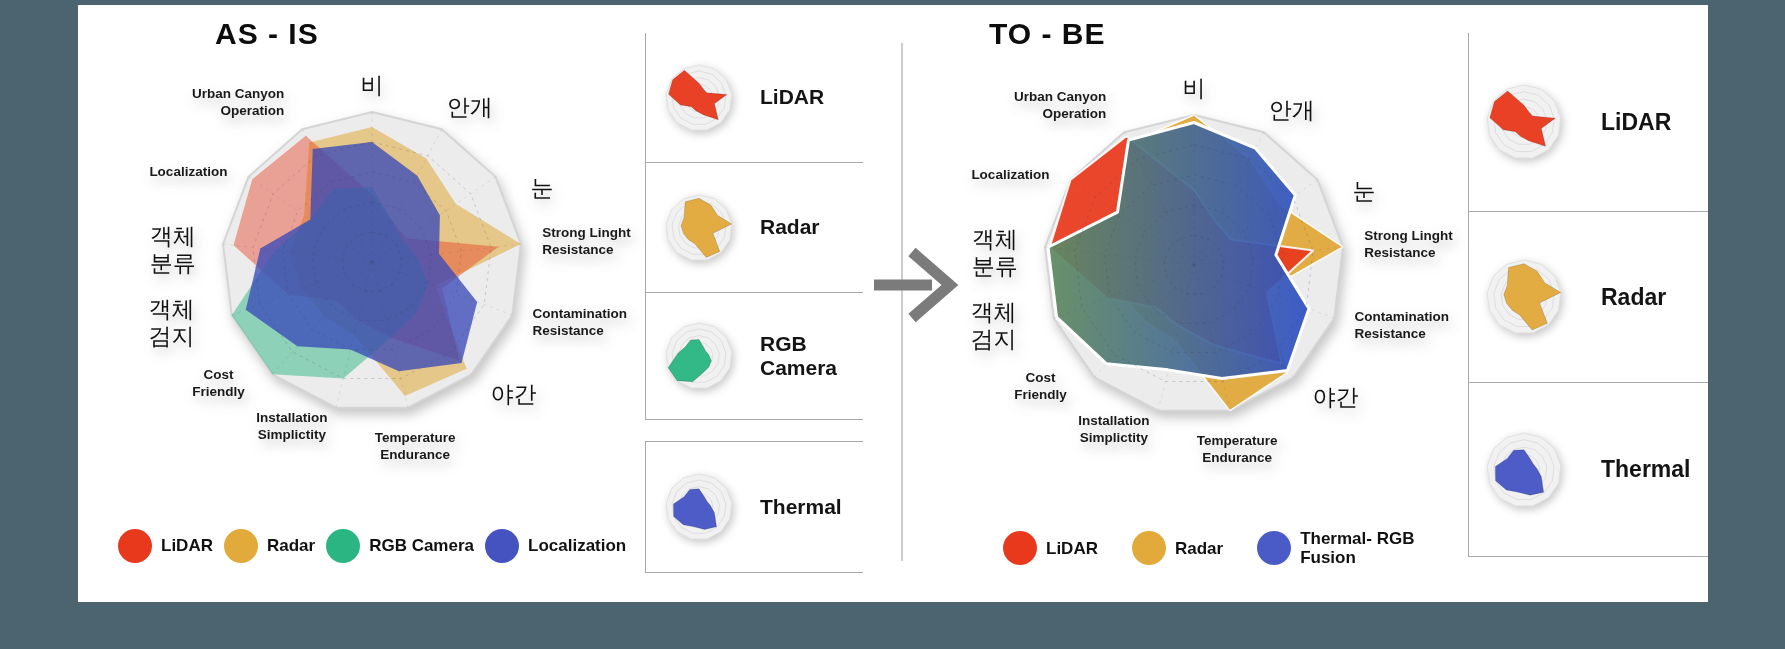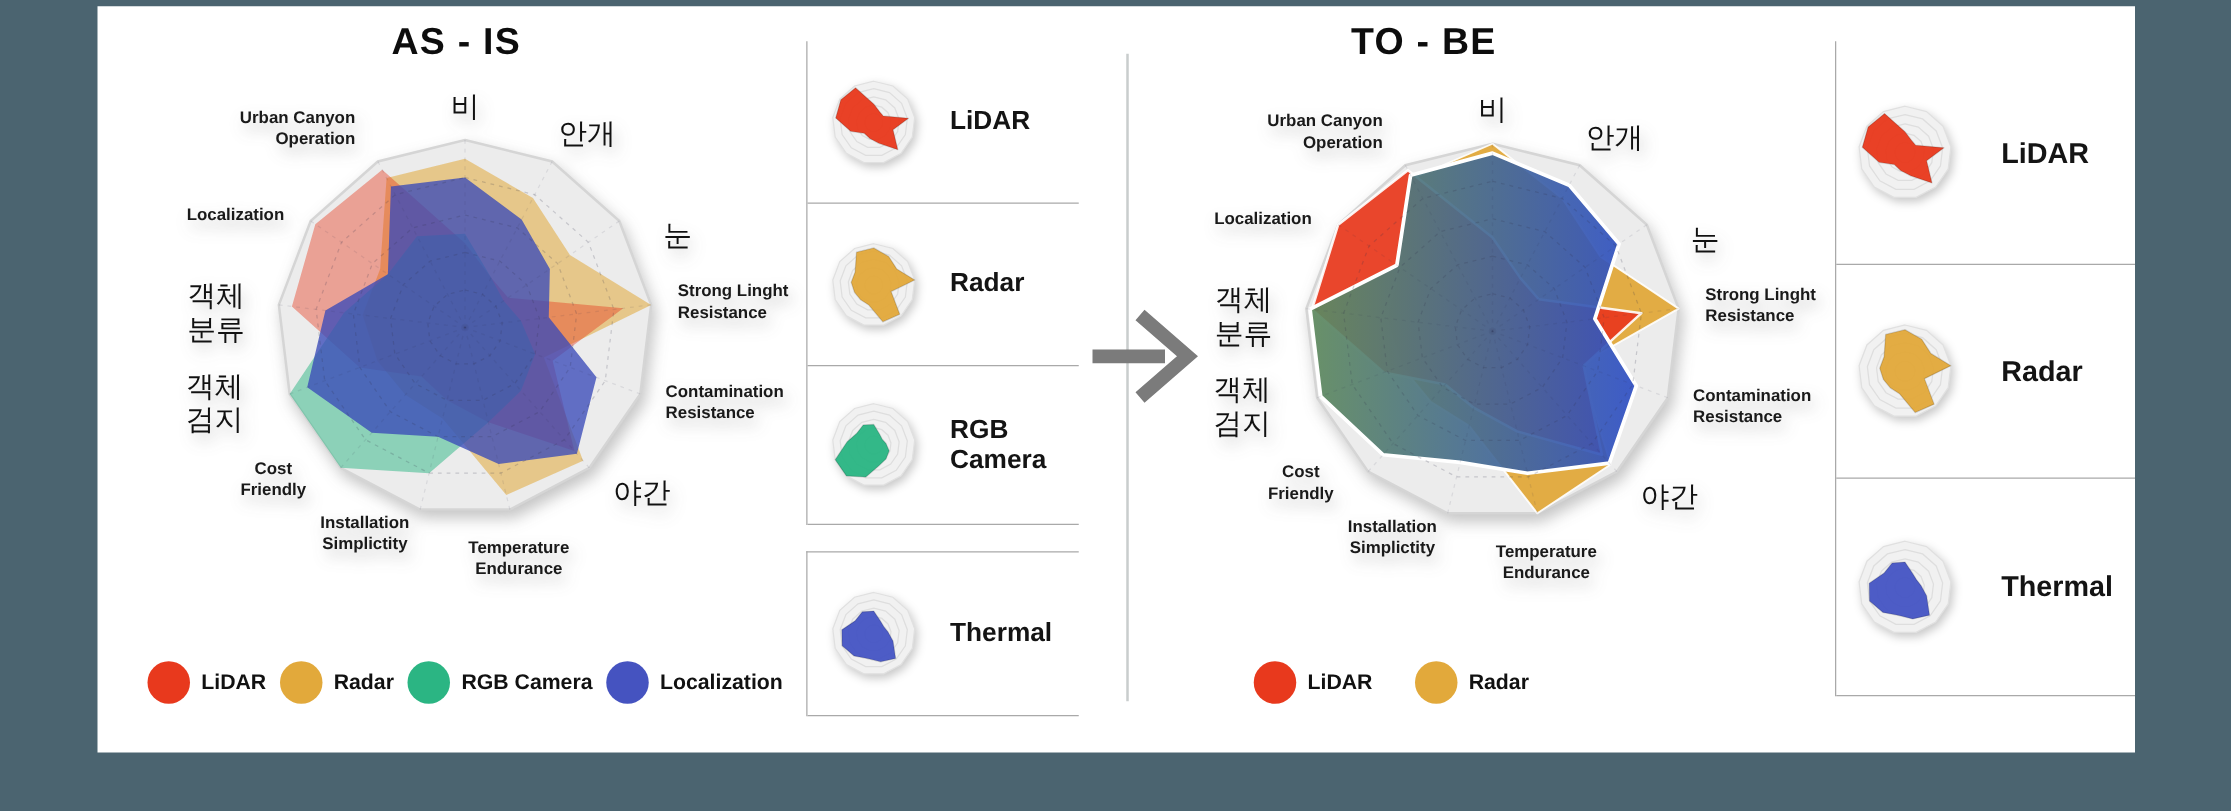--- a/index.html
+++ b/index.html
@@ -1,20 +1,20 @@
 <!DOCTYPE html>
 <html><head>
 <meta charset="utf-8">
 <style>
   html,body{margin:0;padding:0;background:#4B6470;}
   body{width:1785px;height:649px;position:relative;overflow:hidden;
        font-family:"Liberation Sans","DejaVu Sans",sans-serif;}
   .card{position:absolute;left:78px;top:5px;width:1630px;height:597px;
         background:#fff;overflow:hidden;}
-  .chart-title{position:absolute;width:300px;text-align:center;
+  .chart-title{position:absolute;width:300px;
         font-size:30px;font-weight:800;letter-spacing:1px;color:#0d0d0d;}
   #title-asis{left:137px;top:12px;}
   #title-tobe{left:911px;top:12px;}
   .radar-svg{position:absolute;filter:drop-shadow(3px 6px 6px rgba(60,60,60,.30));}
   #radar-asis{left:-16px;top:17px;}
   #radar-tobe{left:806px;top:20px;}
   .legend{position:absolute;top:524px;display:flex;align-items:center;}
   #legend-asis{left:40px;gap:11px;}
   #legend-tobe{left:925px;gap:34px;}
   .legend-item{display:flex;align-items:center;gap:9px;}
@@ -149,20 +149,24 @@
     </div>
   <div class="legend" id="legend-tobe">
       <div class="legend-item">
         <span class="legend-swatch" style="background: rgb(232, 57, 29);"></span>
         <span class="legend-label">LiDAR</span>
       </div>
       <div class="legend-item">
         <span class="legend-swatch" style="background: rgb(226, 169, 59);"></span>
         <span class="legend-label">Radar</span>
       </div>
+      <div class="legend-item">
+        <span class="legend-swatch" style="background: rgb(74, 91, 200);"></span>
+        <span class="legend-label">Thermal- RGB Fusion</span>
+      </div>
     </div>
 
   <div class="divider-v"></div>
 
   <svg class="arrow-svg" width="100" height="85">
     <path d="M6 42 H64 M44 9 L82 42 L44 75" fill="none" stroke="#7B7B7B" stroke-width="11" stroke-linecap="butt" stroke-linejoin="miter"></path>
   </svg>
 
   <div class="sidebar" id="sidebar-left">
       <div class="panel-group">

